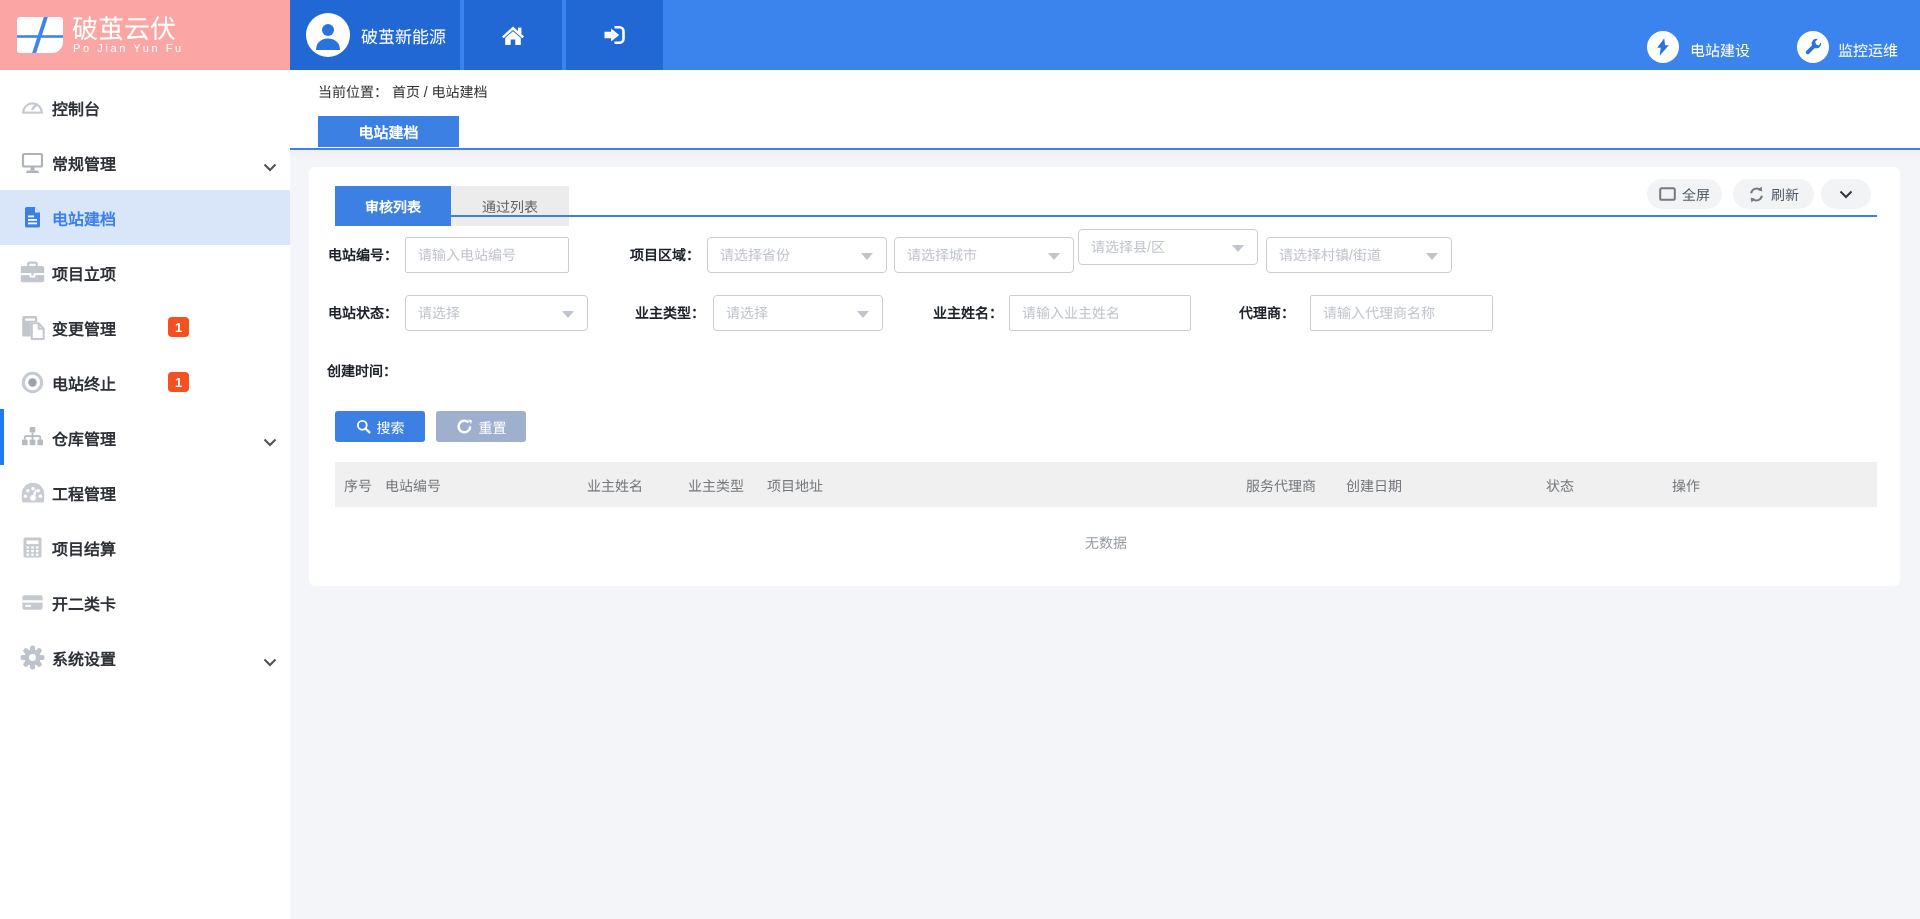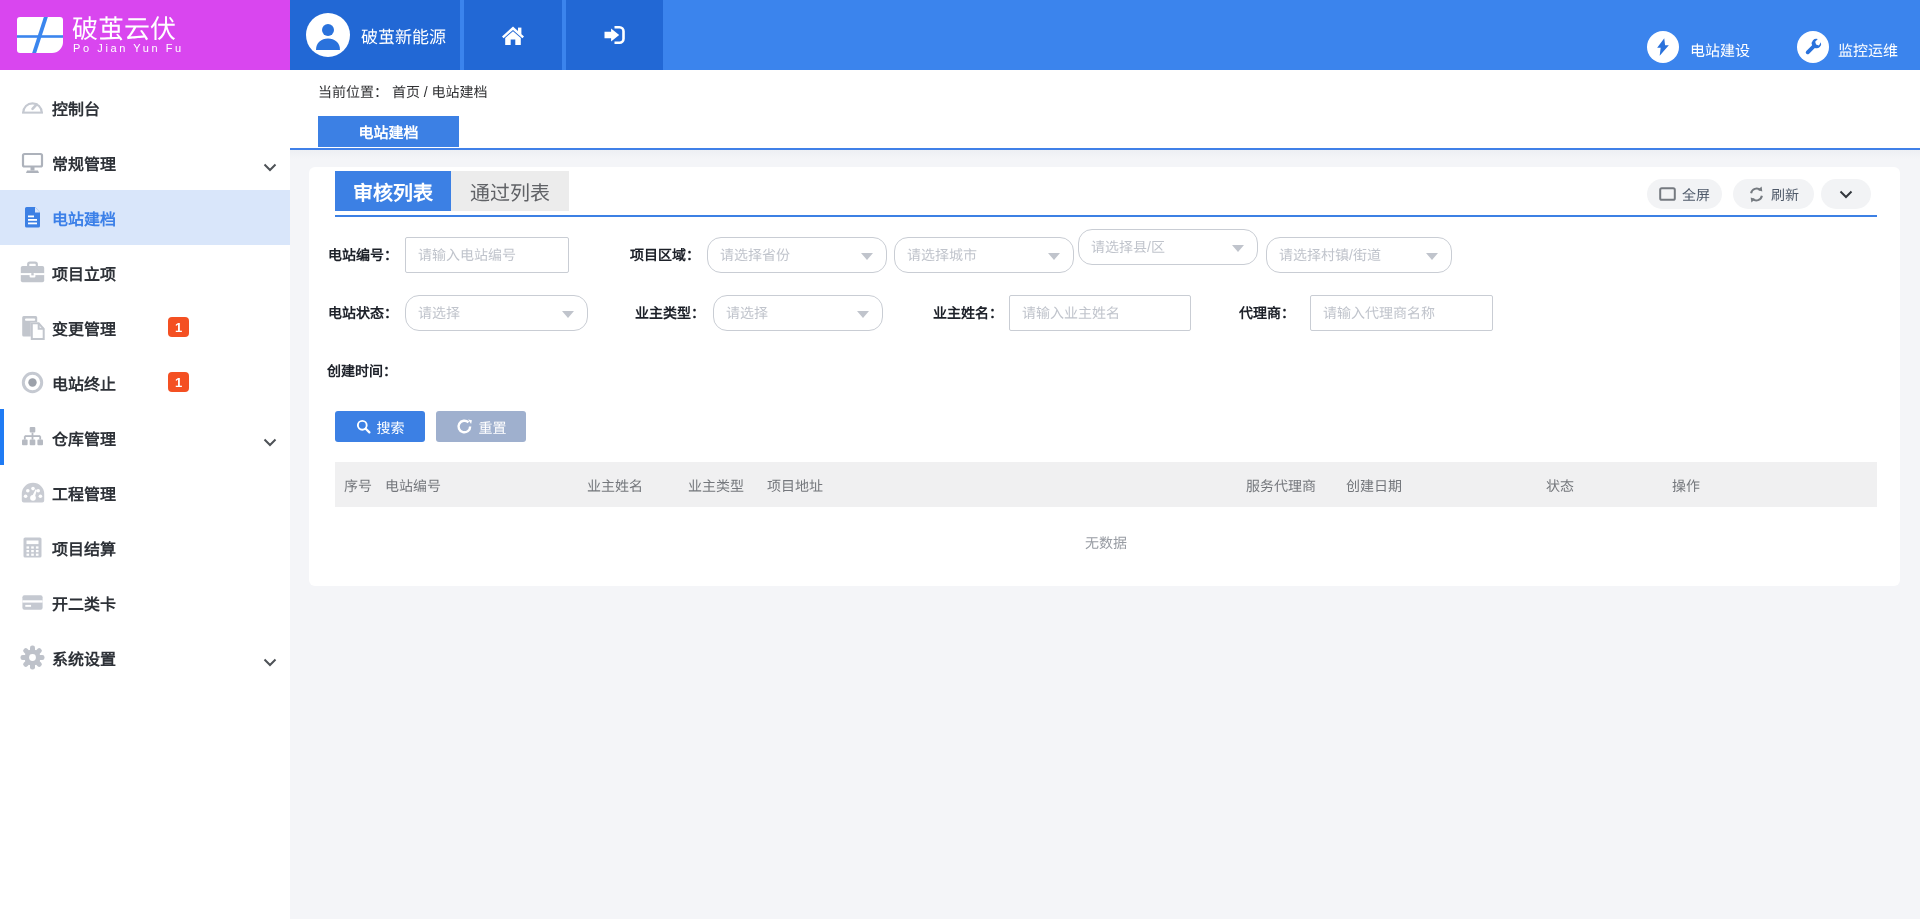--- a/index.html
+++ b/index.html
@@ -2,21 +2,21 @@
 <html lang="zh-CN"><head>
 <meta charset="utf-8">
 <title>电站建档</title>
 <style>
 * { margin:0; padding:0; box-sizing:border-box; }
 html,body { width:1920px; height:919px; overflow:hidden; }
 body { font-family:"Liberation Sans",sans-serif; background:#F4F5F8; position:relative; }
 .abs { position:absolute; }
 
 
-#logo { left:0; top:0; width:290px; height:70px; background:#d946ef; }
+#logo { left:0; top:0; width:290px; height:70px; background:#fca5a5; }
 #navbar { left:290px; top:0; width:1630px; height:70px; background:#3B84ED;padding-left:44px; }
 .navseg { position:absolute; top:0; height:70px; background:#2268D5; }
 .nav-ic { position:absolute; top:0; height:70px; display:flex; align-items:center; justify-content:center; }
 #nav-right { position:absolute; left:0; top:0; width:1630px; height:70px; color:#fff; font-size:15px;margin-top:12px; }
 #nav-right span { position:absolute; top:27px; }
 .nav-circ { position:absolute; top:19px; width:32px; height:32px; border-radius:50%; background:#fff; display:flex; align-items:center; justify-content:center; }
 
 
 #sidebar { left:0; top:70px; width:290px; height:849px; background:#fff; }
 .mi { position:relative; height:55px; display:flex; align-items:center; }
@@ -31,30 +31,30 @@
 
 #crumb-bar { left:290px; top:70px; width:1630px; height:78px; background:#fff; }
 #crumb { position:absolute; left:28px; top:11px; font-size:14px; color:#303133; }
 #toptab { position:absolute; left:28px; top:46px; width:141px; height:31px; background:#3C80E4; color:#fff; font-size:15px; font-weight:bold; display:flex; align-items:center; justify-content:center; }
 #blueline { left:290px; top:148px; width:1630px; height:1.5px; background:#4080E8; }
 #blueshadow { left:290px; top:149.5px; width:1630px; height:9px; background:linear-gradient(#EDEFF3, #F4F5F8); }
 
 #panel { left:309px; top:167px; width:1591px; height:419px; background:#fff; border-radius:6px; }
 
 
-.ptab { position:absolute; top:4px; height:40px; display:flex; align-items:center; justify-content:center; font-size:20px; }
+.ptab { position:absolute; top:19px; height:40px; display:flex; align-items:center; justify-content:center; font-size:14px; }
 #ptab1 { left:26px; width:116px; background:#3C80E4; color:#fff; font-weight:bold; }
 #ptab2 { left:142px; width:118px; background:#ECECEC; color:#606266; }
 #tabline { position:absolute; left:26px; top:48px; width:1542px; height:2px; background:#3C80E4; }
 .pill { position:absolute; top:12px; height:30px; background:#F2F3F5; border-radius:15px; display:flex; align-items:center; justify-content:center; gap:6px; font-size:14px; color:#4E5969; }
 
 
 .flabel { position:absolute; font-size:14px; font-weight:bold; color:#1D2129; text-align:right; line-height:36px; }
 .fin { position:absolute; height:36px; border:1px solid #C9CDD4; border-radius:2px; background:#fff; font-size:14px; color:#C0C4CC; line-height:34px; padding-left:12px; }
-.fsel { position:absolute; height:36px; border:1px solid #C9CDD4; border-radius:14px; background:#fff; font-size:14px; color:#C0C4CC; line-height:34px; padding-left:12px; }
+.fsel { position:absolute; height:36px; border:1px solid #C9CDD4; border-radius:4px; background:#fff; font-size:14px; color:#C0C4CC; line-height:34px; padding-left:12px; }
 .caret { position:absolute; right:13px; top:15px; width:0; height:0; border-left:6px solid transparent; border-right:6px solid transparent; border-top:7px solid #C0C4CC; }
 .btn { position:absolute; height:31px; border-radius:3px; display:flex; align-items:center; justify-content:center; gap:6px; font-size:14px; color:#fff; }
 
 
 #thead { position:absolute; left:26px; top:295px; width:1542px; height:45px; background:#F0F0F1; display:flex; align-items:center; font-size:14px; color:#74777C; }
 #thead div { padding-left:9px;font-family:Liberation Mono, monospace; }
 #nodata { position:absolute; left:26px; top:365px; width:1542px; text-align:center; font-size:14px; color:#989CA3; }
 </style>
 </head>
 <body>

